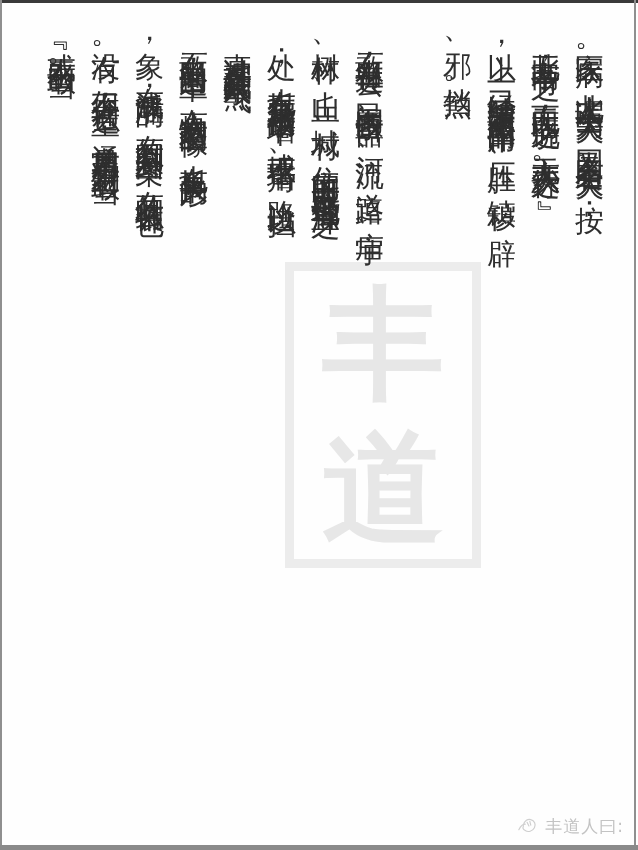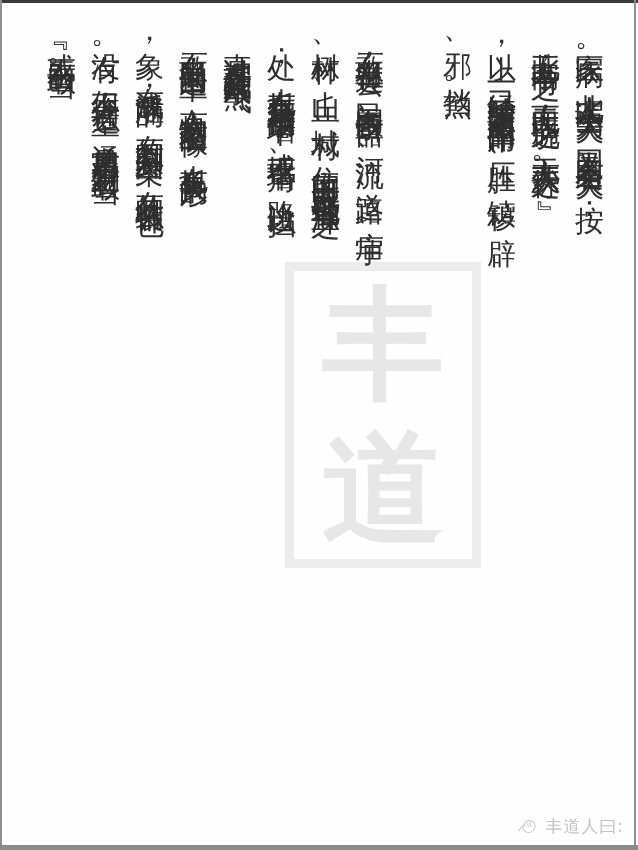--- a/index.html
+++ b/index.html
@@ -59,21 +59,21 @@
   }
   .vcol {  }
   .vspacer { width: 44px; }
 
   
   .footer {
     position: absolute;
     right: 14px;
     bottom: 12px;
     display: flex;
-    align-items: flex-end;
+    align-items: flex-start;
     gap: 6px;
     z-index: 1;
   }
   .footer .hand-icon { width: 22px; height: 22px; }
   .footer .footer-label {
     font-size: 17px;
     color: #c3c3c3;
     font-family: "DejaVu Sans", "Liberation Sans", sans-serif;
     letter-spacing: 1px;
   }

